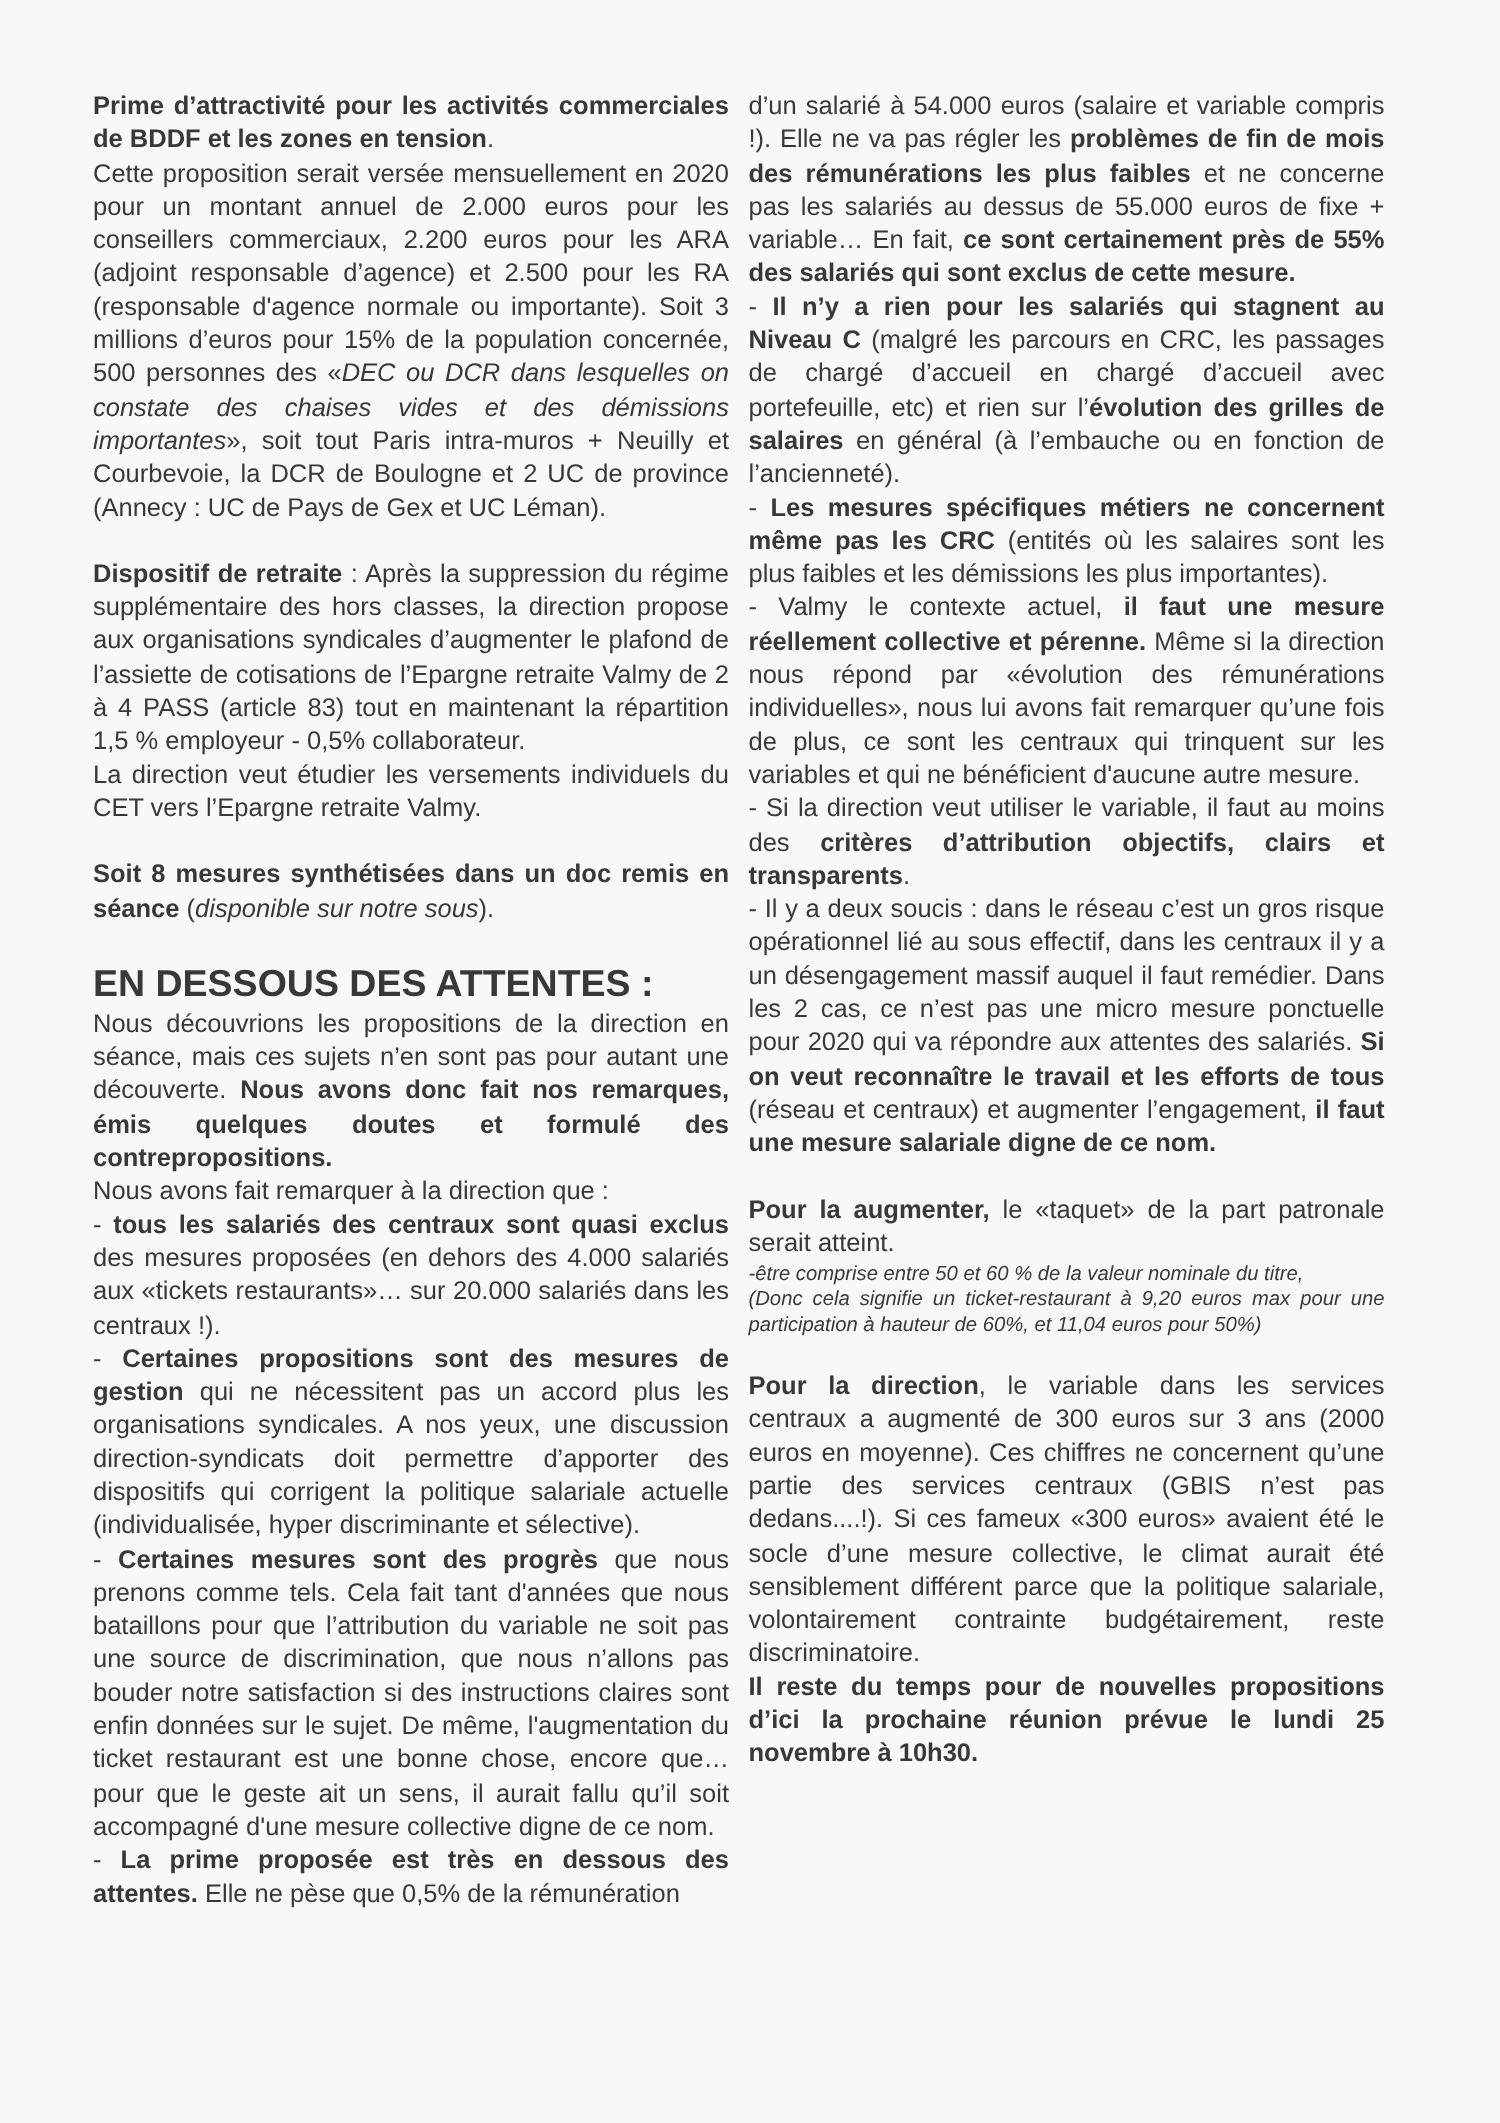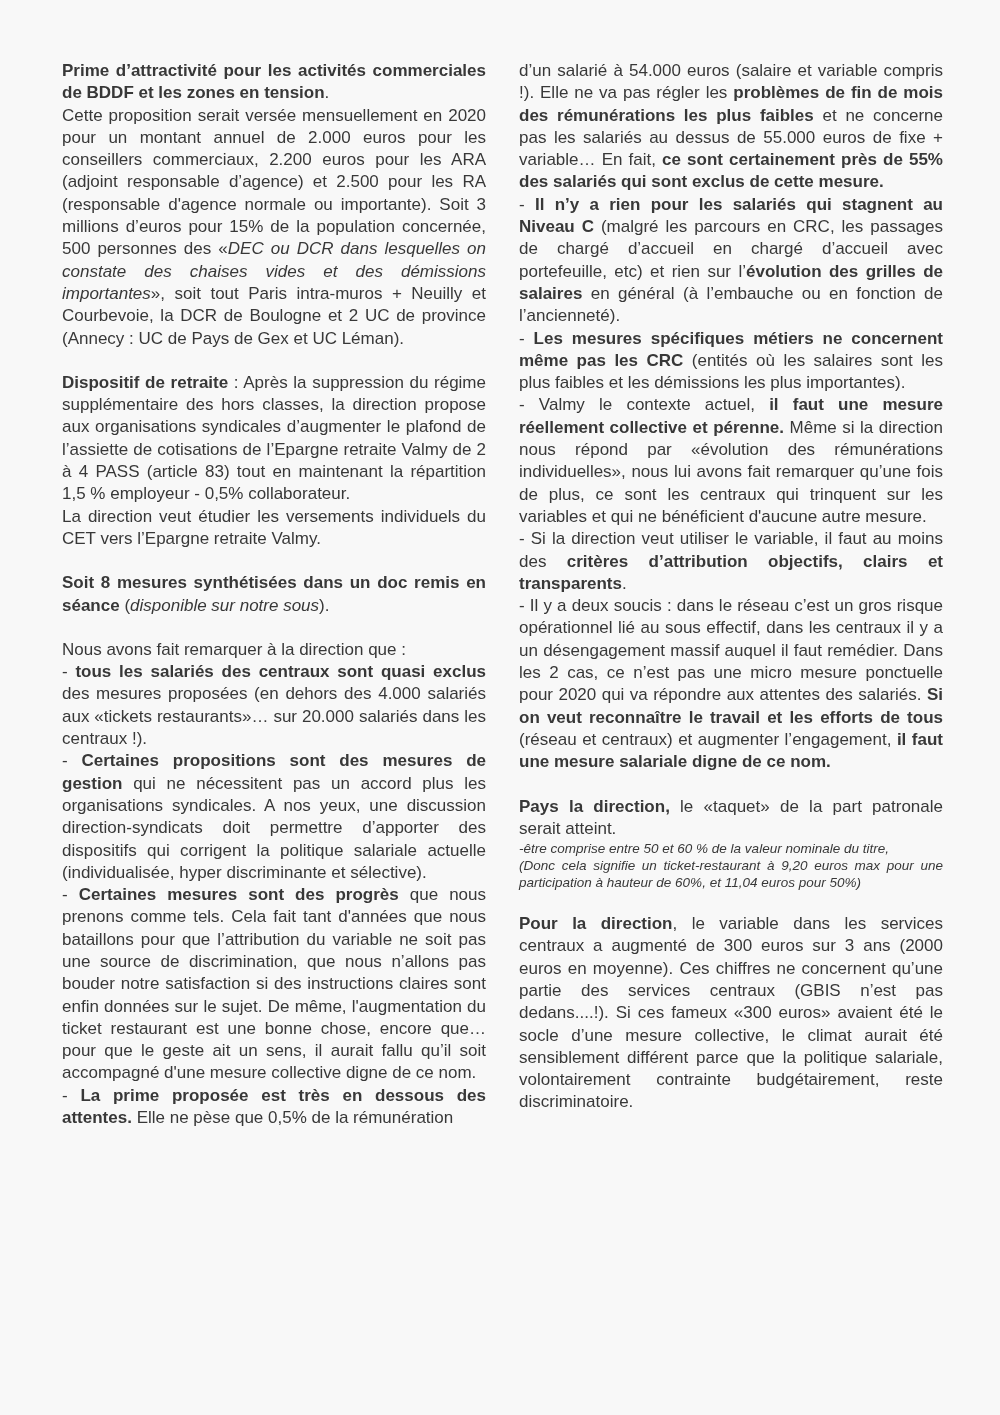--- a/index.html
+++ b/index.html
@@ -16,21 +16,21 @@
     font-family: "Liberation Sans", sans-serif;
     overflow: hidden;
     padding-left: 36px;
   }
   .col {
     position: absolute;
     top: 60px;
     width: 424px;
   }
   .col-left  { left: 62px;  }
-  .col-right { left: 519px; }
+  .col-right { left: 499px; }
   .para {
     margin: 0;
     font-size: 17px;
     line-height: 22.3px;
     text-align: justify;
   }
   .heading {
     margin: 0;
     font-size: 25px;
     font-weight: 700;
@@ -55,33 +55,36 @@
 <div class="page">
   <div class="col col-left">
       <p class="para"><span class="b">Prime d’attractivité pour les activités commerciales de BDDF et les zones en tension</span><span>.</span></p>
       <p class="para"><span>Cette proposition serait versée mensuellement en 2020 pour un montant annuel de 2.000 euros pour les conseillers commerciaux, 2.200 euros pour les ARA (adjoint responsable d’agence) et 2.500 pour les RA (responsable d'agence normale ou importante). Soit 3 millions d’euros pour 15% de la population concernée, 500 personnes des «</span><span class="i">DEC ou DCR dans lesquelles on constate des chaises vides et des démissions importantes</span><span>», soit tout Paris intra-muros + Neuilly et Courbevoie, la DCR de Boulogne et 2 UC de province (Annecy : UC de Pays de Gex et UC Léman).</span></p>
       <div class="gap"></div>
       <p class="para"><span class="b">Dispositif de retraite</span><span> : Après la suppression du régime supplémentaire des hors classes, la direction propose aux organisations syndicales d’augmenter le plafond de l’assiette de cotisations de l’Epargne retraite Valmy de 2 à 4 PASS (article 83) tout en maintenant la répartition 1,5 % employeur - 0,5% collaborateur.</span></p>
       <p class="para"><span>La direction veut étudier les versements individuels du CET vers l’Epargne retraite Valmy.</span></p>
       <div class="gap"></div>
       <p class="para"><span class="b">Soit 8 mesures synthétisées dans un doc remis en séance</span><span> (</span><span class="i">disponible sur notre sous</span><span>).</span></p>
       <div class="gap"></div>
+      <h2 class="heading"><span>EN DESSOUS DES ATTENTES :</span></h2>
+      <p class="para"><span>Nous découvrions les propositions de la direction en séance, mais ces sujets n’en sont pas pour autant une découverte. </span><span class="b">Nous avons donc fait nos remarques, émis quelques doutes et formulé des contrepropositions.</span></p>
       <p class="para"><span>Nous avons fait remarquer à la direction que :</span></p>
       <p class="para"><span>- </span><span class="b">tous les salariés des centraux sont quasi exclus</span><span> des mesures proposées (en dehors des 4.000 salariés aux «tickets restaurants»… sur 20.000 salariés dans les centraux !).</span></p>
       <p class="para"><span>- </span><span class="b">Certaines propositions sont des mesures de gestion</span><span> qui ne nécessitent pas un accord plus les organisations syndicales. A nos yeux, une discussion direction-syndicats doit permettre d’apporter des dispositifs qui corrigent la politique salariale actuelle (individualisée, hyper discriminante et sélective).</span></p>
       <p class="para"><span>- </span><span class="b">Certaines mesures sont des progrès</span><span> que nous prenons comme tels. Cela fait tant d'années que nous bataillons pour que l’attribution du variable ne soit pas une source de discrimination, que nous n’allons pas bouder notre satisfaction si des instructions claires sont enfin données sur le sujet. De même, l'augmentation du ticket restaurant est une bonne chose, encore que… pour que le geste ait un sens, il aurait fallu qu’il soit accompagné d'une mesure collective digne de ce nom.</span></p>
       <p class="para"><span>- </span><span class="b">La prime proposée est très en dessous des attentes.</span><span> Elle ne pèse que 0,5% de la rémunération</span></p>
     </div>
   <div class="col col-right">
       <p class="para"><span>d’un salarié à 54.000 euros (salaire et variable compris !). Elle ne va pas régler les </span><span class="b">problèmes de fin de mois des rémunérations les plus faibles</span><span> et ne concerne pas les salariés au dessus de 55.000 euros de fixe + variable… En fait, </span><span class="b">ce sont certainement près de 55% des salariés qui sont exclus de cette mesure.</span></p>
       <p class="para"><span>- </span><span class="b">Il n’y a rien pour les salariés qui stagnent au Niveau C</span><span> (malgré les parcours en CRC, les passages de chargé d’accueil en chargé d’accueil avec portefeuille, etc) et rien sur l’</span><span class="b">évolution des grilles de salaires</span><span> en général (à l’embauche ou en fonction de l’ancienneté).</span></p>
       <p class="para"><span>- </span><span class="b">Les mesures spécifiques métiers ne concernent même pas les CRC</span><span> (entités où les salaires sont les plus faibles et les démissions les plus importantes).</span></p>
       <p class="para"><span>- Valmy le contexte actuel, </span><span class="b">il faut une mesure réellement collective et pérenne.</span><span> Même si la direction nous répond par «évolution des rémunérations individuelles», nous lui avons fait remarquer qu’une fois de plus, ce sont les centraux qui trinquent sur les variables et qui ne bénéficient d'aucune autre mesure.</span></p>
       <p class="para"><span>- Si la direction veut utiliser le variable, il faut au moins des </span><span class="b">critères d’attribution objectifs, clairs et transparents</span><span>.</span></p>
       <p class="para"><span>- Il y a deux soucis : dans le réseau c’est un gros risque opérationnel lié au sous effectif, dans les centraux il y a un désengagement massif auquel il faut remédier. Dans les 2 cas, ce n’est pas une micro mesure ponctuelle pour 2020 qui va répondre aux attentes des salariés.  </span><span class="b">Si on veut reconnaître le travail et les efforts de tous</span><span> (réseau et centraux) et augmenter l’engagement, </span><span class="b">il faut une mesure salariale digne de ce nom.</span></p>
       <div class="gap"></div>
-      <p class="para"><span class="b">Pays la direction,</span><span> le «taquet» de la part patronale serait atteint.</span></p>
+      <p class="para"><span class="b">Pour la augmenter,</span><span> le «taquet» de la part patronale serait atteint.</span></p>
       <p class="note"><span>-être comprise entre 50 et 60 % de la valeur nominale du titre,</span></p>
       <p class="note"><span>(Donc cela signifie un ticket-restaurant à 9,20 euros max pour une participation à hauteur de 60%, et 11,04 euros pour 50%)</span></p>
       <div class="gap"></div>
       <p class="para"><span class="b">Pour la direction</span><span>, le variable dans les services centraux a augmenté de 300 euros sur 3 ans (2000 euros en moyenne). Ces chiffres ne concernent qu’une partie des services centraux (GBIS n’est pas dedans....!). Si ces fameux «300 euros» avaient été le socle d’une mesure collective, le climat aurait été sensiblement différent parce que la politique salariale, volontairement contrainte budgétairement, reste discriminatoire.</span></p>
+      <p class="para"><span class="b">Il reste du temps pour de nouvelles propositions d’ici la prochaine réunion prévue le lundi 25 novembre à 10h30.</span></p>
     </div>
 </div>
 
 </body></html>

